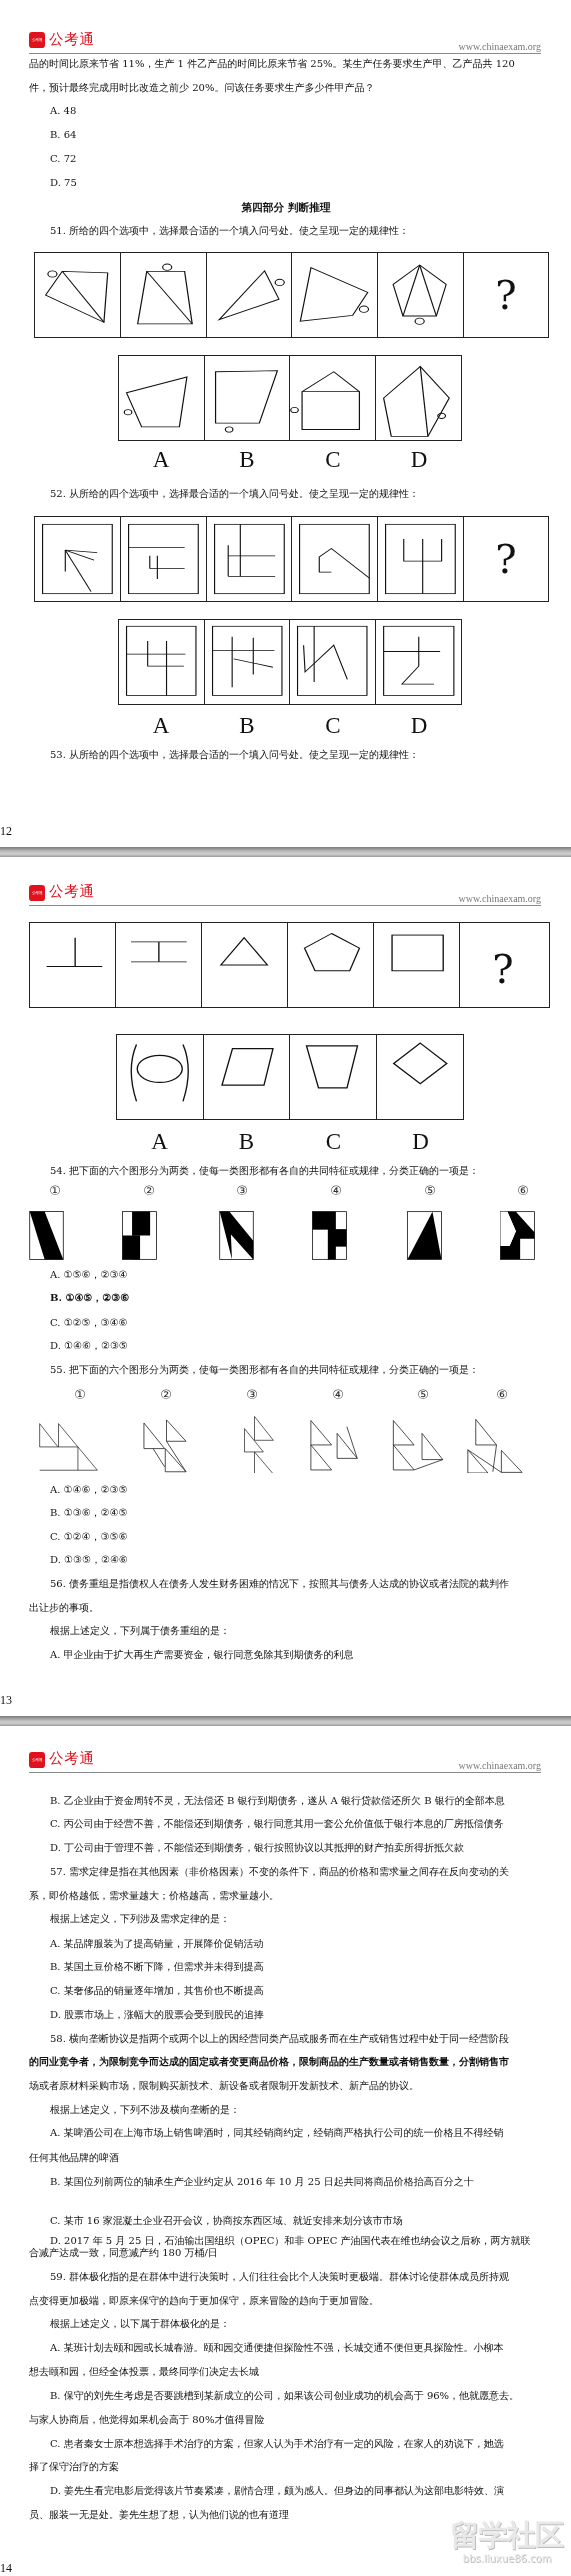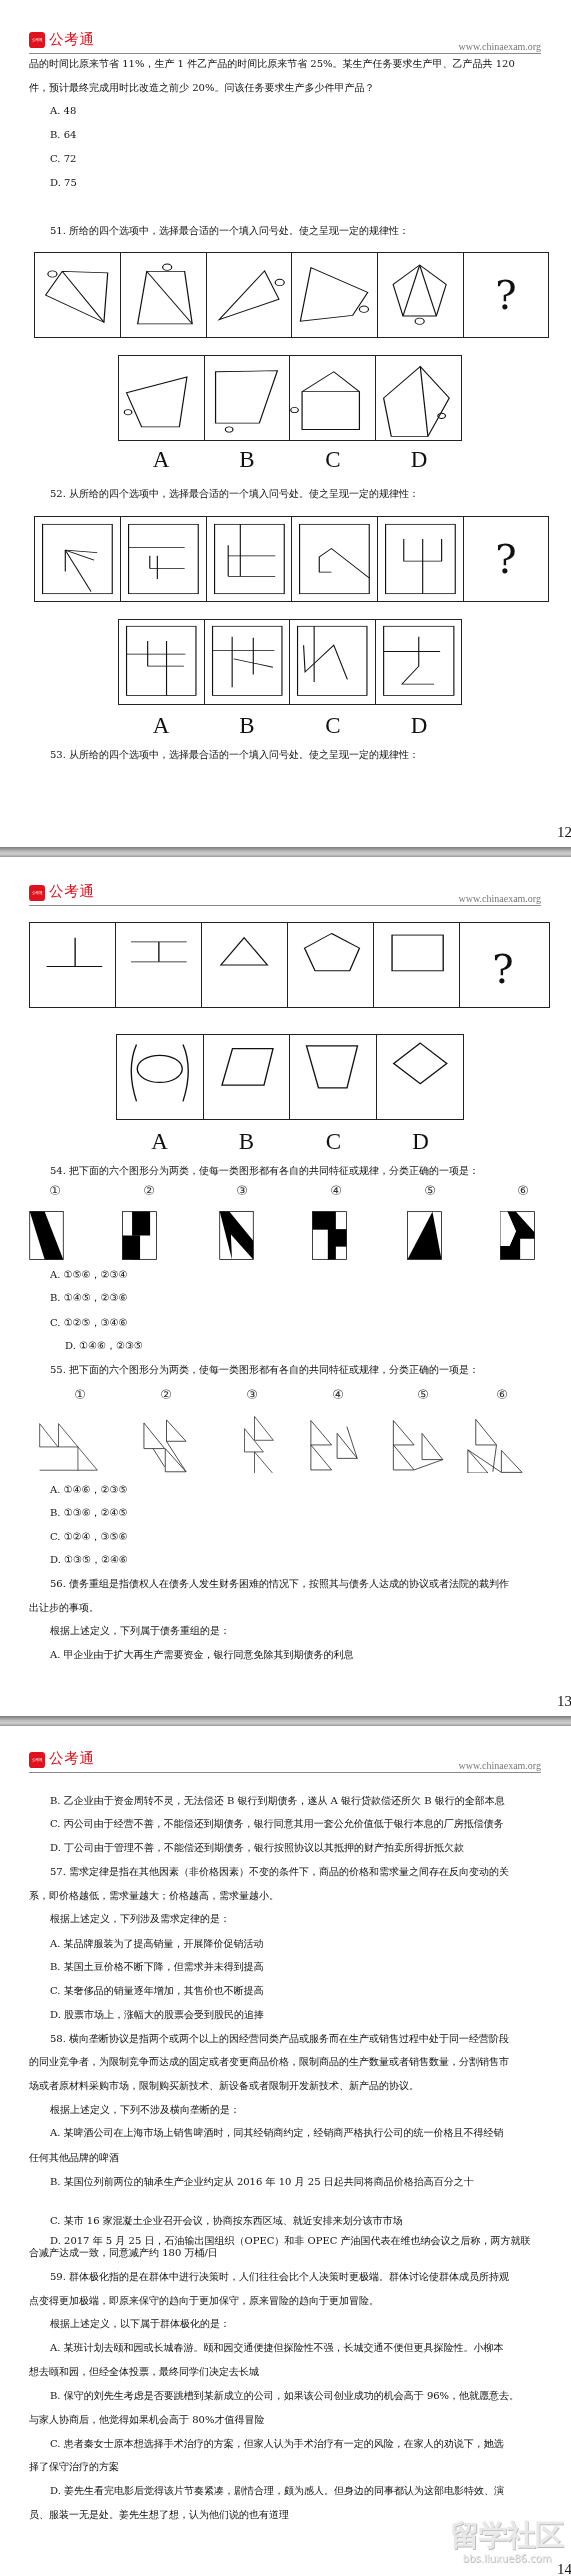--- a/index.html
+++ b/index.html
@@ -7,21 +7,21 @@
   .page { position: absolute; left: 0; width: 572px; background: #fff; }
   .break { position: absolute; left: 0; width: 572px; height: 10px; background: linear-gradient(#7b7b7b, #bdbdbd 45%, #cfcfcf 70%, #9a9a9a); }
   .hdr { position: absolute; left: 29px; width: 512px; height: 26px; border-bottom: 0.8px solid #8a8a8a; }
   .logo-box { position: absolute; left: 0; top: 4.6px; width: 16px; height: 16px; background: #e0121d; border-radius: 3.1px; color: #fff; font-family: "DejaVu Sans", sans-serif; font-size: 3.8px; line-height: 16px; text-align: center; letter-spacing: -0.4px; }
   .logo-text { position: absolute; left: 20px; top: 2.3px; color: #e0121d; font-family: "DejaVu Sans", sans-serif; font-size: 14.5px; letter-spacing: 0.8px; }
   .site { position: absolute; right: 0; bottom: 0.8px; color: #777; font-family: "Liberation Serif", serif; font-size: 10px; }
   .t { position: absolute; font-family: "DejaVu Serif", serif; font-size: 10px; line-height: 12.2px; white-space: nowrap; color: #111; }
   .ind { left: 50px; }
   .full { left: 29px; }
   .sec { position: absolute; left: 0; width: 572px; text-align: center; font-family: "DejaVu Sans", sans-serif; font-weight: bold; font-size: 10.7px; }
-  .pnum { position: absolute; left: 0; width: 572px; text-align: right; font-family: "Liberation Serif", serif; font-size: 15px; }
+  .pnum { position: absolute; left: 0; width: 572px; text-align: left; font-family: "Liberation Serif", serif; font-size: 12px; }
   .grid6 { position: absolute; display: flex; border: 1.5px solid #222; }
   .grid6 > div, .grid4 > div { border-right: 1.1px solid #222; position: relative; }
   .grid6 > div:last-child, .grid4 > div:last-child { border-right: none; }
   .grid4 { position: absolute; display: flex; border: 1.5px solid #222; }
   .cell svg { position: absolute; left: 0; top: 0; width: 100%; height: 100%; }
   .qmark { position: absolute; left: 0; top: 0; width: 100%; height: 100%; display: flex; align-items: center; justify-content: center; font-family: "DejaVu Serif", serif; font-size: 40px; }
   .opts { position: absolute; display: flex; }
   .opts span { display: block; text-align: center; font-family: "Liberation Serif", serif; font-size: 23px; }
   .circ-row { position: absolute; left: 0; width: 572px; }
   .circ-row span { position: absolute; font-family: "DejaVu Sans", sans-serif; font-size: 13px; color: #333; transform: translateX(-50%); }
@@ -42,20 +42,21 @@
     <div class="site" data-name="site-url">www.chinaexam.org</div>
   </div>
 
   <div class="t full" style="top: 58px !important;" data-name="q50-line1">品的时间比原来节省 11%，生产 1 件乙产品的时间比原来节省 25%。某生产任务要求生产甲、乙产品共 120</div>
   <div class="t full" style="top: 82px !important;" data-name="q50-line2">件，预计最终完成用时比改造之前少 20%。问该任务要求生产多少件甲产品？</div>
   <div class="t ind" style="top: 105px !important;" data-name="q50-option-a">A. 48</div>
   <div class="t ind" style="top: 129px !important;" data-name="q50-option-b">B. 64</div>
   <div class="t ind" style="top: 153px !important;" data-name="q50-option-c">C. 72</div>
   <div class="t ind" style="top: 177px !important;" data-name="q50-option-d">D. 75</div>
 
+  <div class="sec" style="top: 201px !important;" data-name="section-title">第四部分  判断推理</div>
   <div class="t ind" style="top: 225px !important;" data-name="q51-stem">51. 所给的四个选项中，选择最合适的一个填入问号处。使之呈现一定的规律性：</div>
 
   <div class="grid6" data-name="q51-question-row" style="left: 34px !important; top: 252px !important; width: 515px !important; height: 86px !important;">
     <div class="cell" style="width:86px;" data-name="q51-figure-1">
       <svg viewBox="0 0 112 160" preserveAspectRatio="none">
           <g fill="none" stroke="#111" stroke-width="1.6">
             <polygon points="36,35 96,38 91,132 14,80"></polygon>
             <line x1="36" y1="35" x2="91" y2="132"></line>
             <circle cx="23" cy="40" r="6"></circle>
           </g>
@@ -414,23 +415,23 @@
 <div class="fig54" style="left: 500px; top: 1211px; width: 35px; height: 49px;" data-name="q54-figure-6">
   <svg viewBox="0 0 66 92">
       <rect x="1" y="1" width="64" height="90" fill="#fff" stroke="#111" stroke-width="1.5"></rect>
       <polygon points="1,1 30,1 65,40 65,52 38,52 38,91 1,91 1,66 18,66 30,38 14,1" fill="#000"></polygon>
       <polygon points="1,1 14,1 30,38 18,66 1,66" fill="#fff"></polygon>
     </svg>
 </div>
 
 <div class="t ind" style="top: 1269px !important;" data-name="q54-option-a-text">A. ①⑤⑥，②③④</div>
 <style></style>
-<div class="t ind" style="top: 1292px !important;" data-name="q54-option-b">B. ①④⑤，②③⑥</div>
+<div class="t ind" style="top: 1292px !important; font-weight: bold;" data-name="q54-option-b">B. ①④⑤，②③⑥</div>
 <div class="t ind" style="top: 1317px !important;" data-name="q54-option-c">C. ①②⑤，③④⑥</div>
-<div class="t ind" style="top: 1340px !important; margin-left: 15px;" data-name="q54-option-d">D. ①④⑥，②③⑤</div>
+<div class="t ind" style="top: 1340px !important;" data-name="q54-option-d">D. ①④⑥，②③⑤</div>
 <style>
   [data-name="q54-option-a-text"]{top:1359px;}
   [data-name="q54-option-a-text"]{top:1353px;}
 </style>
 
 <div class="t ind" style="top: 1364px !important;" data-name="q55-stem">55. 把下面的六个图形分为两类，使每一类图形都有各自的共同特征或规律，分类正确的一项是：</div>
 <div class="circ-row" style="top: 1387px !important; left: 0px !important;" data-name="q55-figure-labels">
   <span style="left:80px;" data-name="q55-label-1">①</span>
   <span style="left:166px;" data-name="q55-label-2">②</span>
   <span style="left:252px;" data-name="q55-label-3">③</span>
@@ -560,21 +561,21 @@
 <div class="t full" style="top: 2080px !important;" data-name="q58-line3">场或者原材料采购市场，限制购买新技术、新设备或者限制开发新技术、新产品的协议。</div>
 <div class="t ind" style="top: 2104px !important;" data-name="q58-prompt">根据上述定义，下列不涉及横向垄断的是：</div>
 <div class="t ind" style="top: 2127px !important;" data-name="q58-option-a-1">A.   某啤酒公司在上海市场上销售啤酒时，同其经销商约定，经销商严格执行公司的统一价格且不得经销</div>
 <div class="t full" style="top: 2152px !important;" data-name="q58-option-a-2">任何其他品牌的啤酒</div>
 <div class="t ind" style="top: 2176px !important;" data-name="q58-option-b">B.  某国位列前两位的轴承生产企业约定从 2016 年 10 月 25 日起共同将商品价格抬高百分之十</div>
 <div class="t ind" style="top: 2199px !important; margin-top: 16px;" data-name="q58-option-c">C.  某市 16 家混凝土企业召开会议，协商按东西区域、就近安排来划分该市市场</div>
 <div class="t ind" style="top: 2223px !important; margin-top: 12px;" data-name="q58-option-d-1">D.   2017 年 5 月 25 日，石油输出国组织（OPEC）和非 OPEC 产油国代表在维也纳会议之后称，两方就联</div>
 <div class="t full" style="top: 2247px !important;" data-name="q58-option-d-2">合减产达成一致，同意减产约 180 万桶/日</div>
 <style>
   [data-name="q58-line1"]{top:2072px;}
-  [data-name="q58-line2"]{top:2063px;}
+  [data-name="q58-line2"]{top:2063px;font-weight:bold;}
   [data-name="q58-line3"]{top:2098px;}
   [data-name="q58-prompt"]{top:2132px;}
   [data-name="q58-option-a-1"]{top:2118px;}
   [data-name="q58-line1"]{top:2029px;}
 </style>
 
 <div class="t ind" data-name="q59-line1" style="top: 2271px !important;">59. 群体极化指的是在群体中进行决策时，人们往往会比个人决策时更极端。群体讨论使群体成员所持观</div>
 <div class="t full" data-name="q59-line2" style="top: 2295px !important;">点变得更加极端，即原来保守的趋向于更加保守，原来冒险的趋向于更加冒险。</div>
 <div class="t ind" data-name="q59-prompt" style="top: 2318px !important;">根据上述定义，以下属于群体极化的是：</div>
 <div class="t ind" data-name="q59-option-a-1" style="top: 2342px !important;">A.   某班计划去颐和园或长城春游。颐和园交通便捷但探险性不强，长城交通不便但更具探险性。小柳本</div>

